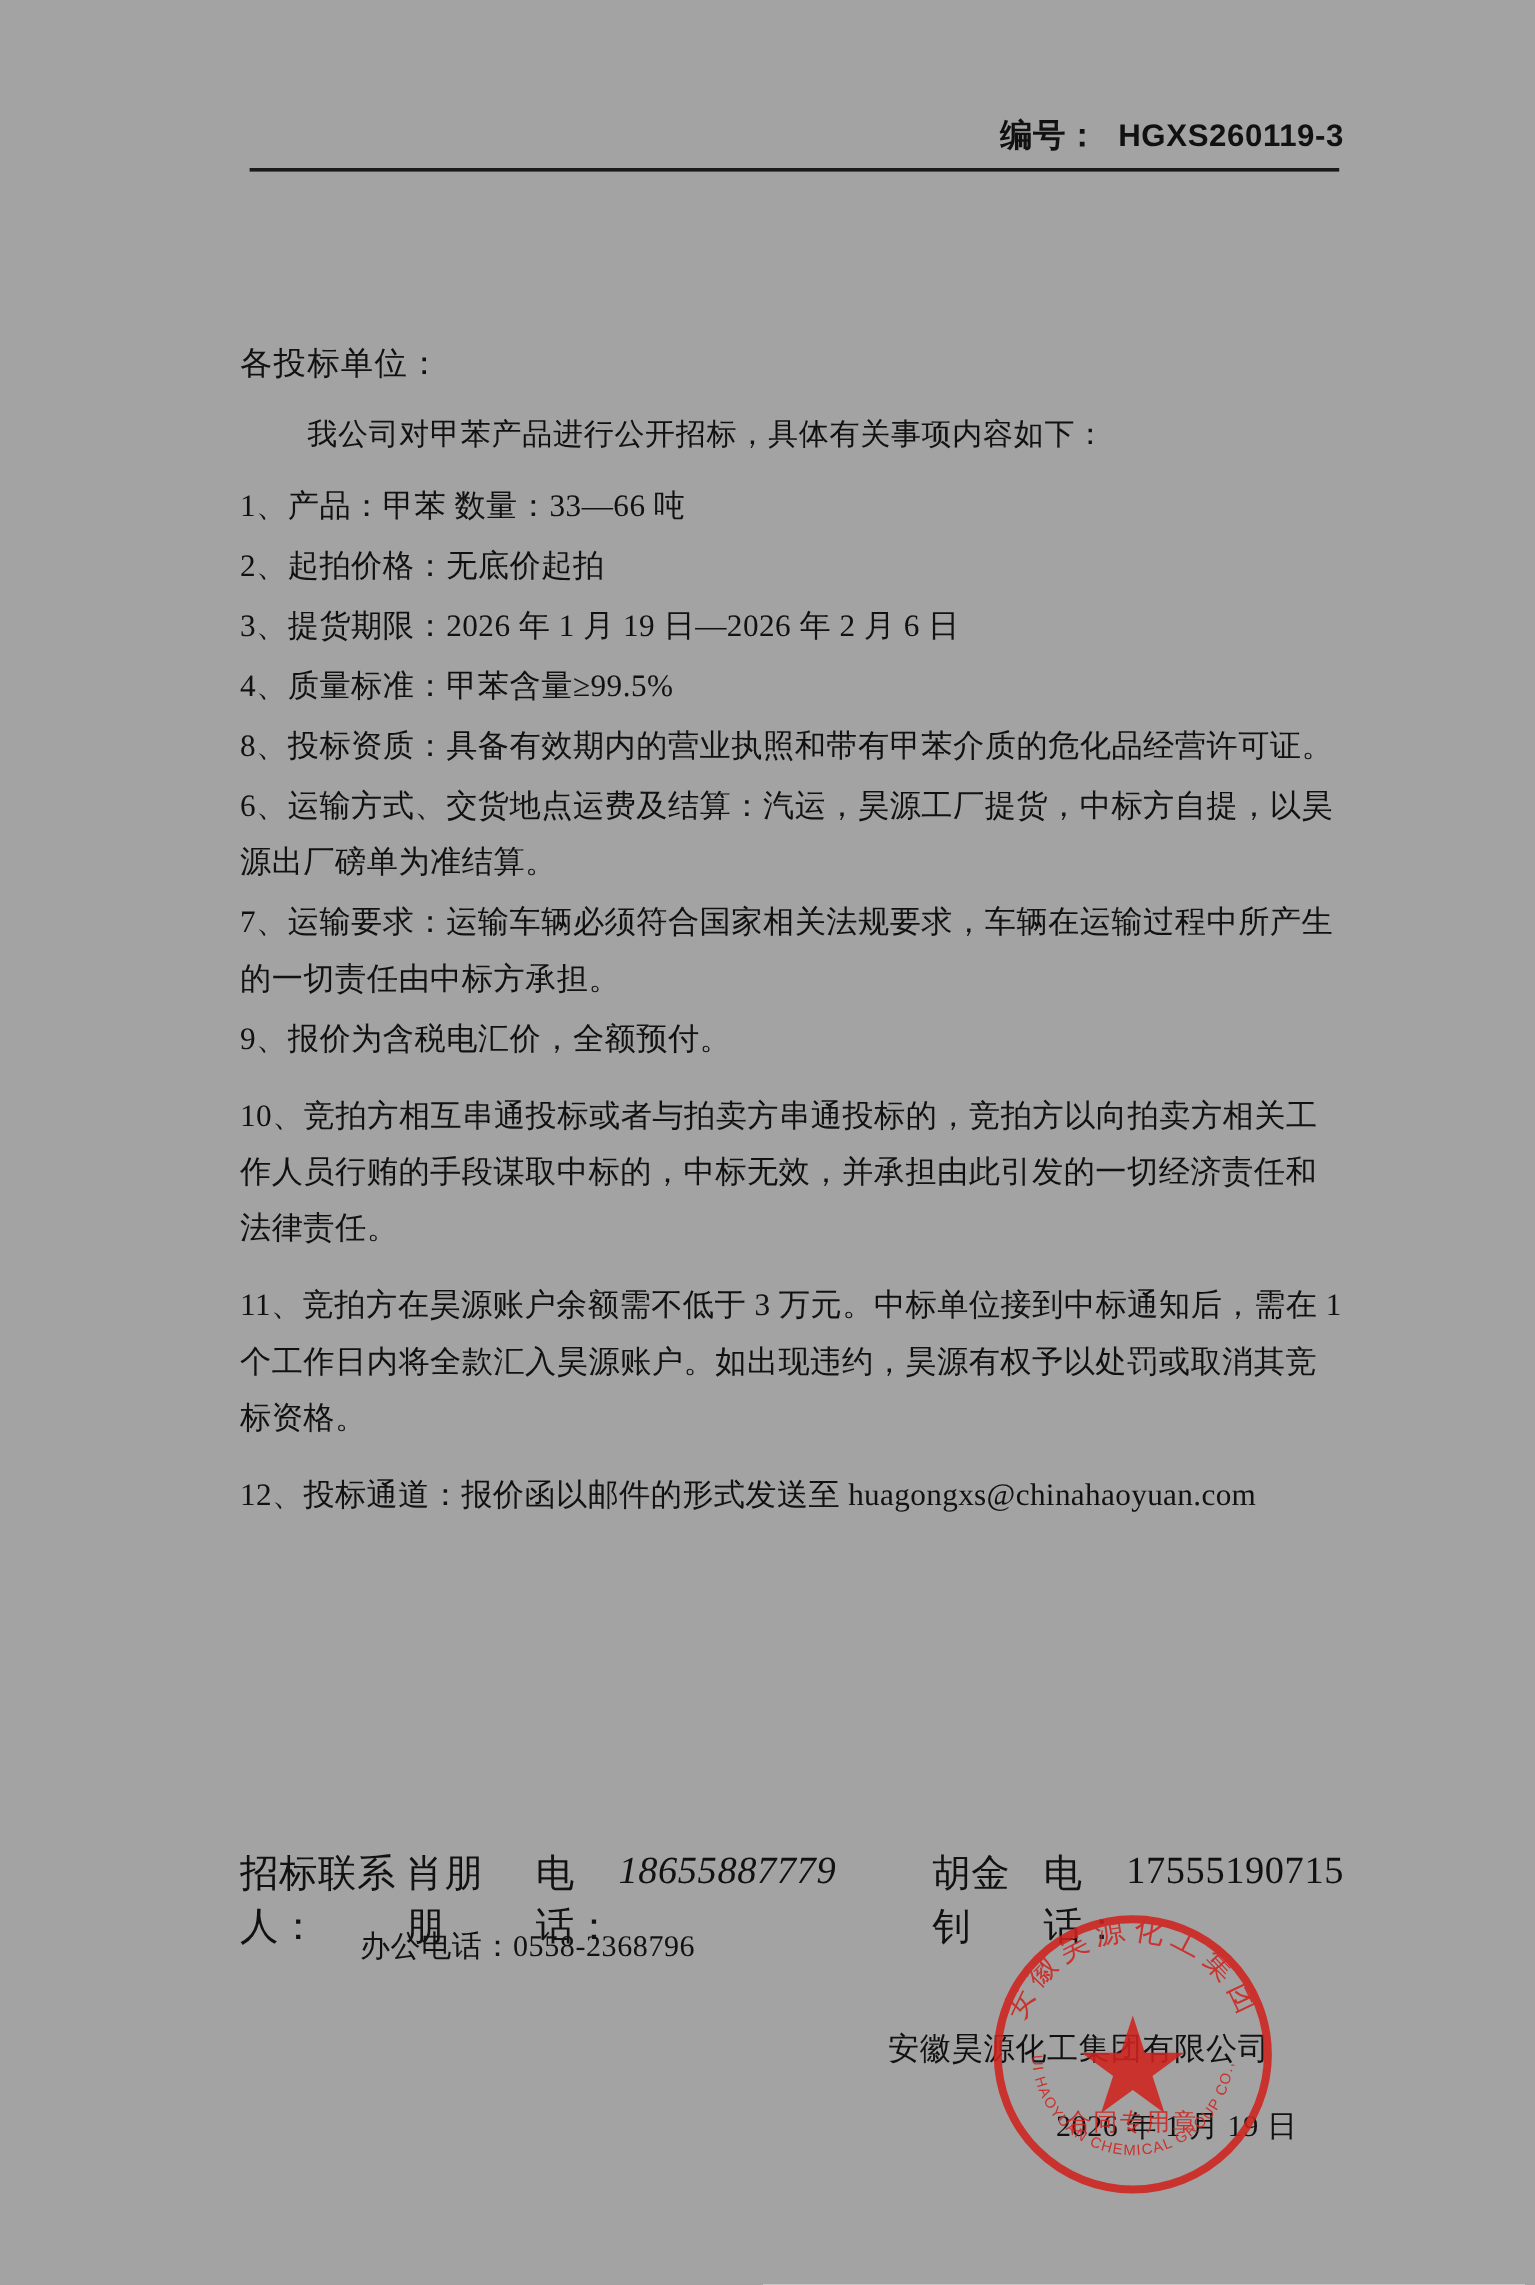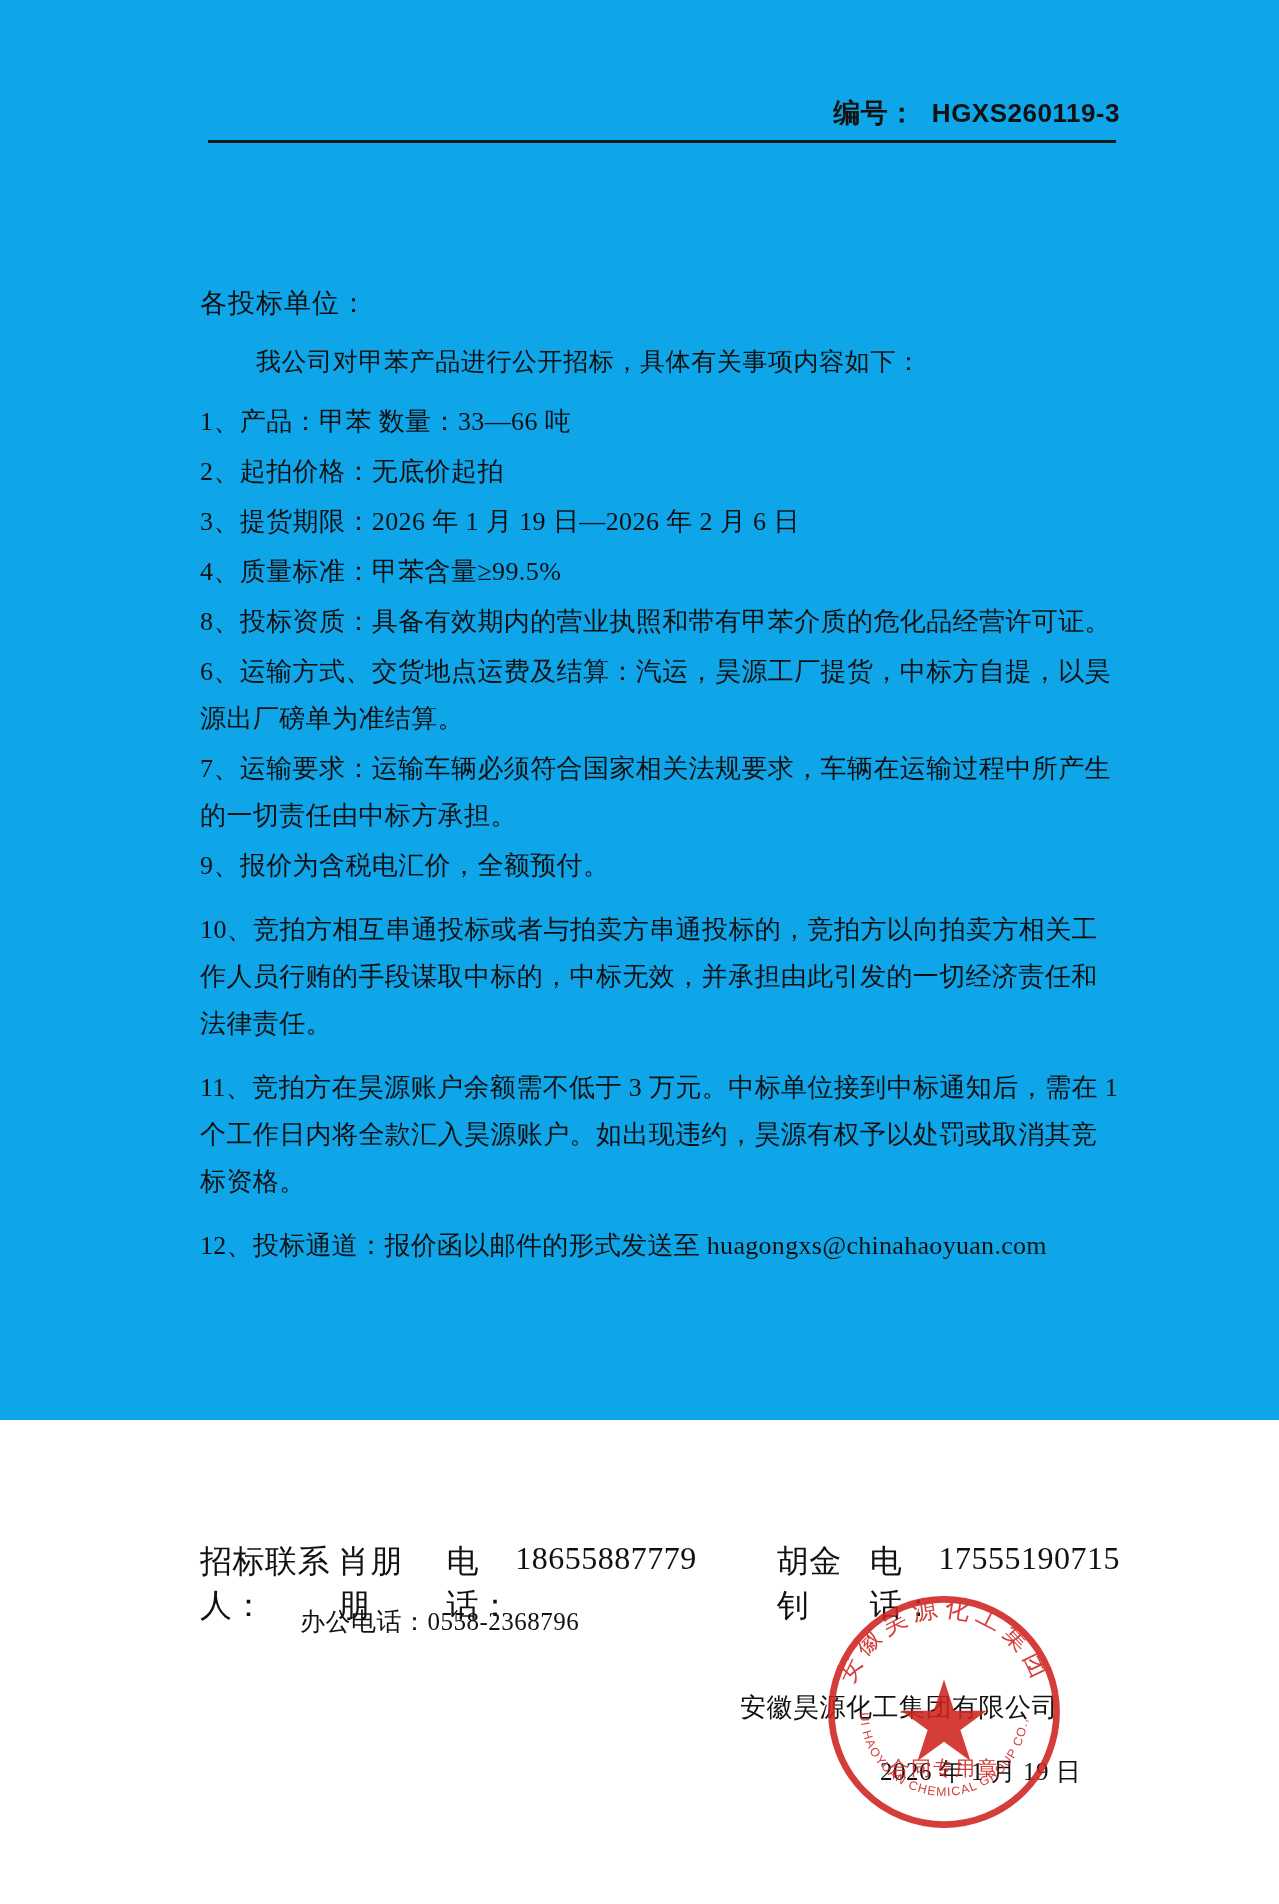--- a/index.html
+++ b/index.html
@@ -13,22 +13,22 @@
     position: relative;
     font-family: "Liberation Serif", "DejaVu Serif", serif;
     color: #111111;
     overflow: hidden;
   }
 
   .page {
     position: absolute;
     left: 0; top: 0;
     width: 1279px;
-    height: 1420px;
-    background: #0ea5e9;
+    height: 1904px;
+    background: #a3a3a3;
   }
 
   
   .doc-number {
     position: absolute;
     left: 200px;
     top: 95px;
     width: 920px;
     text-align: right;
     font-size: 27px;
@@ -173,21 +173,21 @@
     <p class="clause sp">10、竞拍方相互串通投标或者与拍卖方串通投标的，竞拍方以向拍卖方相关工作人员行贿的手段谋取中标的，中标无效，并承担由此引发的一切经济责任和法律责任。</p>
     <p class="clause sp">11、竞拍方在昊源账户余额需不低于 3 万元。中标单位接到中标通知后，需在 1 个工作日内将全款汇入昊源账户。如出现违约，昊源有权予以处罚或取消其竞标资格。</p>
     <p class="clause sp email">12、投标通道：报价函以邮件的形式发送至 huagongxs@chinahaoyuan.com</p>
   </div>
 
   <div class="contacts">
     <div class="row1">
       <span>招标联系人：</span>
       <span class="c-name" style="width:auto;margin-right:40px;">肖朋朋</span>
       <span>电话：</span>
-      <span class="mono" style="margin-right:80px;">18655887779</span>
+      <span class="mono" style="margin-right:80px;font-style:italic;">18655887779</span>
       <span style="margin-right:24px;">胡金钊</span>
       <span>电话：</span>
       <span class="mono">17555190715</span>
     </div>
   </div>
 
   <div class="office">
     <span>办公电话：</span><span class="mono">0558-2368796</span>
   </div>
 

